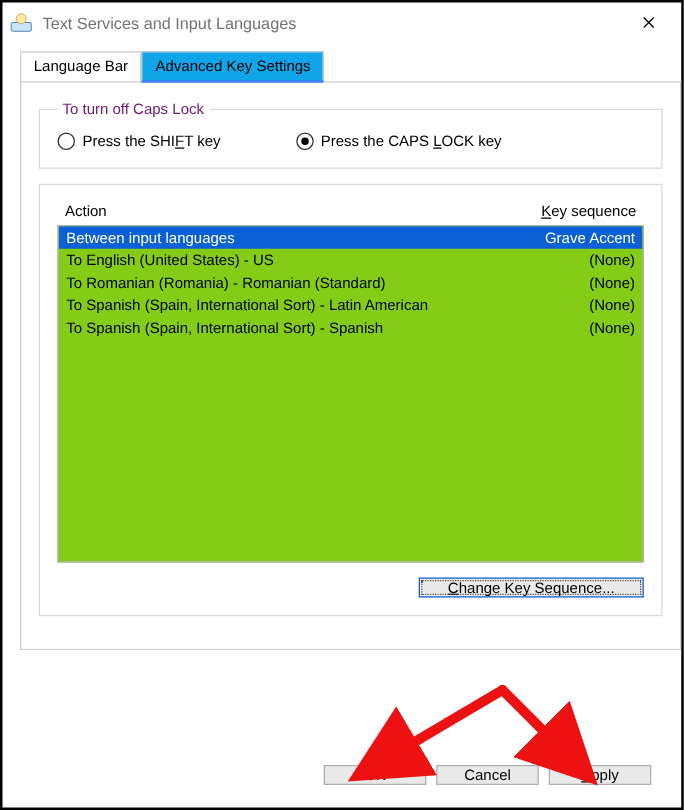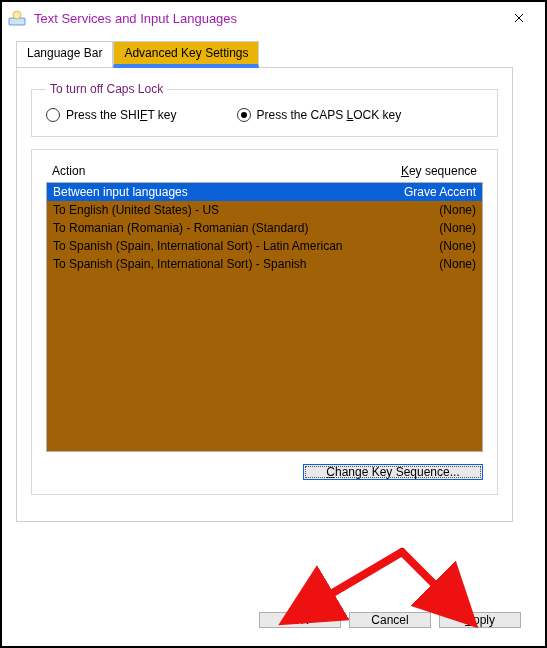--- a/index.html
+++ b/index.html
@@ -1,38 +1,38 @@
 <!DOCTYPE html>
 <html><head>
 <meta charset="utf-8">
 <style>
   * { box-sizing: border-box; font-family: "Segoe UI", Tahoma, sans-serif; font-size: 12px; }
   body { margin: 0; background: #fff; border: 2px solid #000; width: 547px; height: 648px; position: relative; overflow: hidden; }
   .titlebar { display: flex; align-items: center; height: 32px; padding: 0 6px; }
   .titlebar .icon { width: 18px; height: 18px; margin-right: 8px; display:flex; align-items:center; justify-content:center;}
-  .titlebar .title { flex: 1; font-size: 13px; color: #a21caf; }
+  .titlebar .title { flex: 1; font-size: 13px; color: #737373; }
   .titlebar .close { width: 40px; height: 28px; display: flex; align-items: center; justify-content: center; cursor: default; }
   .titlebar .close svg { width: 10px; height: 10px; }
-  .client { padding: 6px 32px 14px 14px; }
+  .client { padding: 6px 0 14px 14px; }
   .tabs { display: flex; position: relative; top: 1px; }
   .tab { padding: 4px 10px; border: 1px solid #d0d0d0; background: #fff; cursor: default; margin-right: 0; position:relative;}
   .tab.inactive { background: #fff; border-bottom: 1px solid #d0d0d0; }
-  .tab.active { background: #eab308; border-bottom: 4px solid #3b82f6; z-index: 2; }
+  .tab.active { background: #0ea5e9; border-bottom: 2px solid #3b82f6; z-index: 2; }
   .tabpage { border: 1px solid #d0d0d0; background: #fff; padding: 14px 14px 14px 14px; }
   fieldset { border: 1px solid #d9d9d9; margin: 0 0 12px 0; padding: 12px 14px 14px 14px; }
   fieldset legend { padding: 0 4px; color: #701a75; }
   .radio-row { display: flex; gap: 60px; align-items: center; }
   .radio-opt { display: flex; align-items: center; gap: 6px; }
   .radio-outer { width: 14px; height: 14px; border: 1px solid #333; border-radius: 50%; display:flex; align-items:center; justify-content:center; background:#fff;}
   .radio-dot { width: 6px; height: 6px; background: #000; border-radius: 50%; }
   .u { text-decoration: underline; }
   .list-headers { display: flex; padding: 2px 6px 4px 6px; }
   .list-headers .col-action { flex: 1; }
   .list-headers .col-key { width: 110px; text-align: right; }
-  .listbox { border: 1px solid #b0b0b0; background: #a16207; height: 270px; overflow:hidden; }
+  .listbox { border: 1px solid #b0b0b0; background: #84cc16; height: 270px; overflow:hidden; }
   .row { display: flex; padding: 2px 6px; }
   .row .cell-action { flex: 1; white-space: nowrap; overflow: hidden; text-overflow: ellipsis; }
   .row .cell-key { width: 110px; text-align: right; }
   .row.selected { background: #0a60d6; color: #fff; }
   .change-row { display: flex; justify-content: flex-end; margin-top: 12px; }
   .btn { min-width: 82px; height: 16px; background: #e9e9e9; border: 1px solid #aeaeae; display:flex; align-items:center; justify-content:center; cursor: default; padding: 0 12px;}
   .btn.focus { border: 1px solid #0a60d6; outline: 1px dotted #555; outline-offset: -3px; }
   .dialog-buttons { position: absolute; right: 24px; bottom: 18px; display: flex; gap: 8px; }
   .arrows { position:absolute; pointer-events:none; }
 </style>

